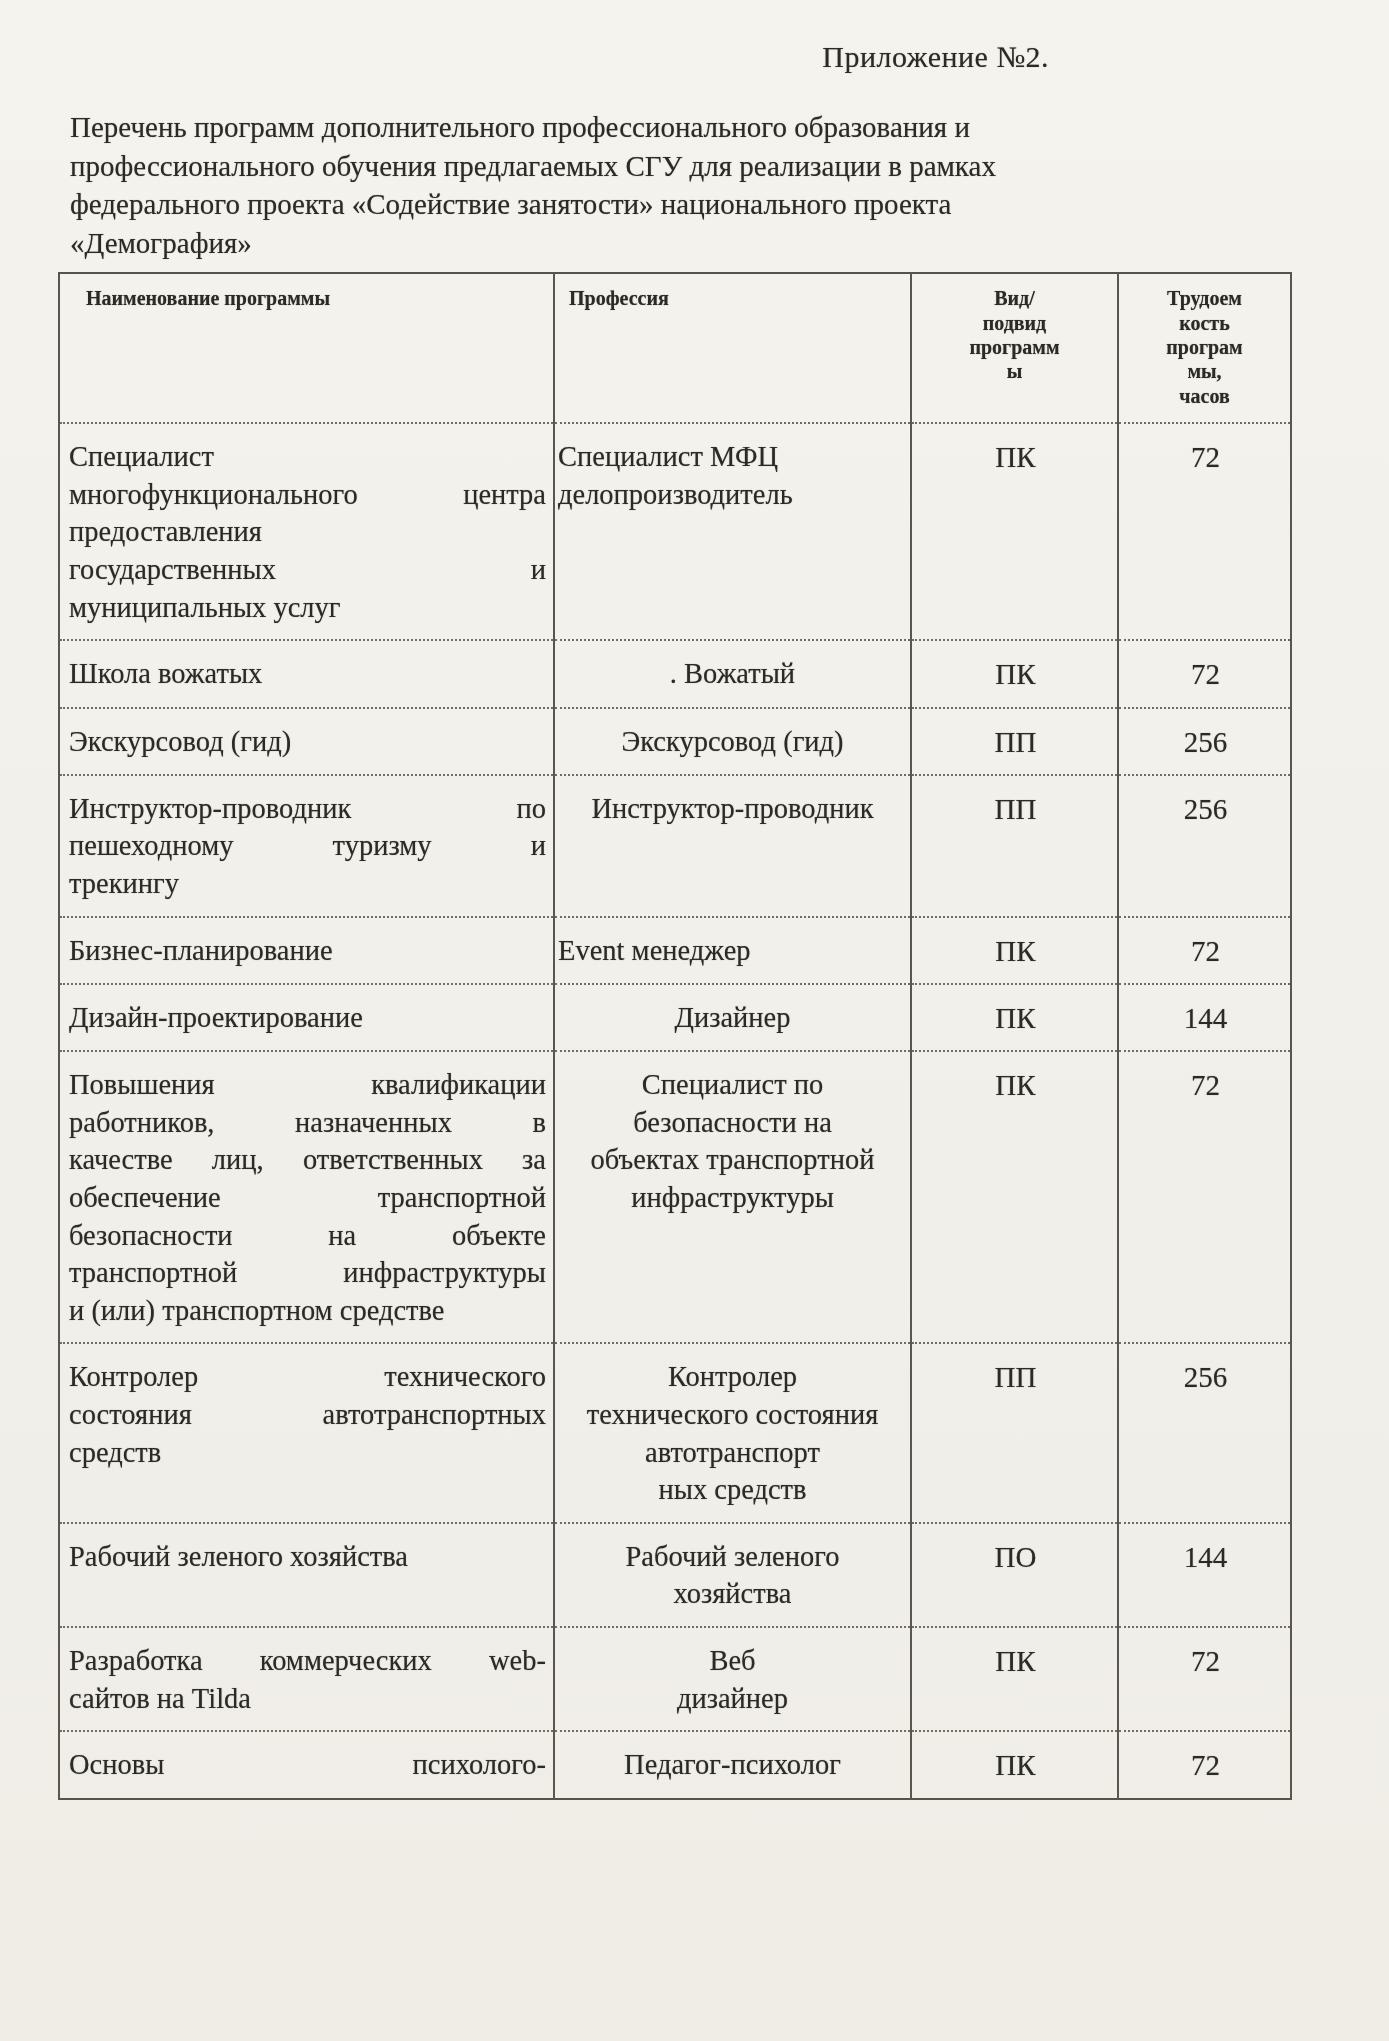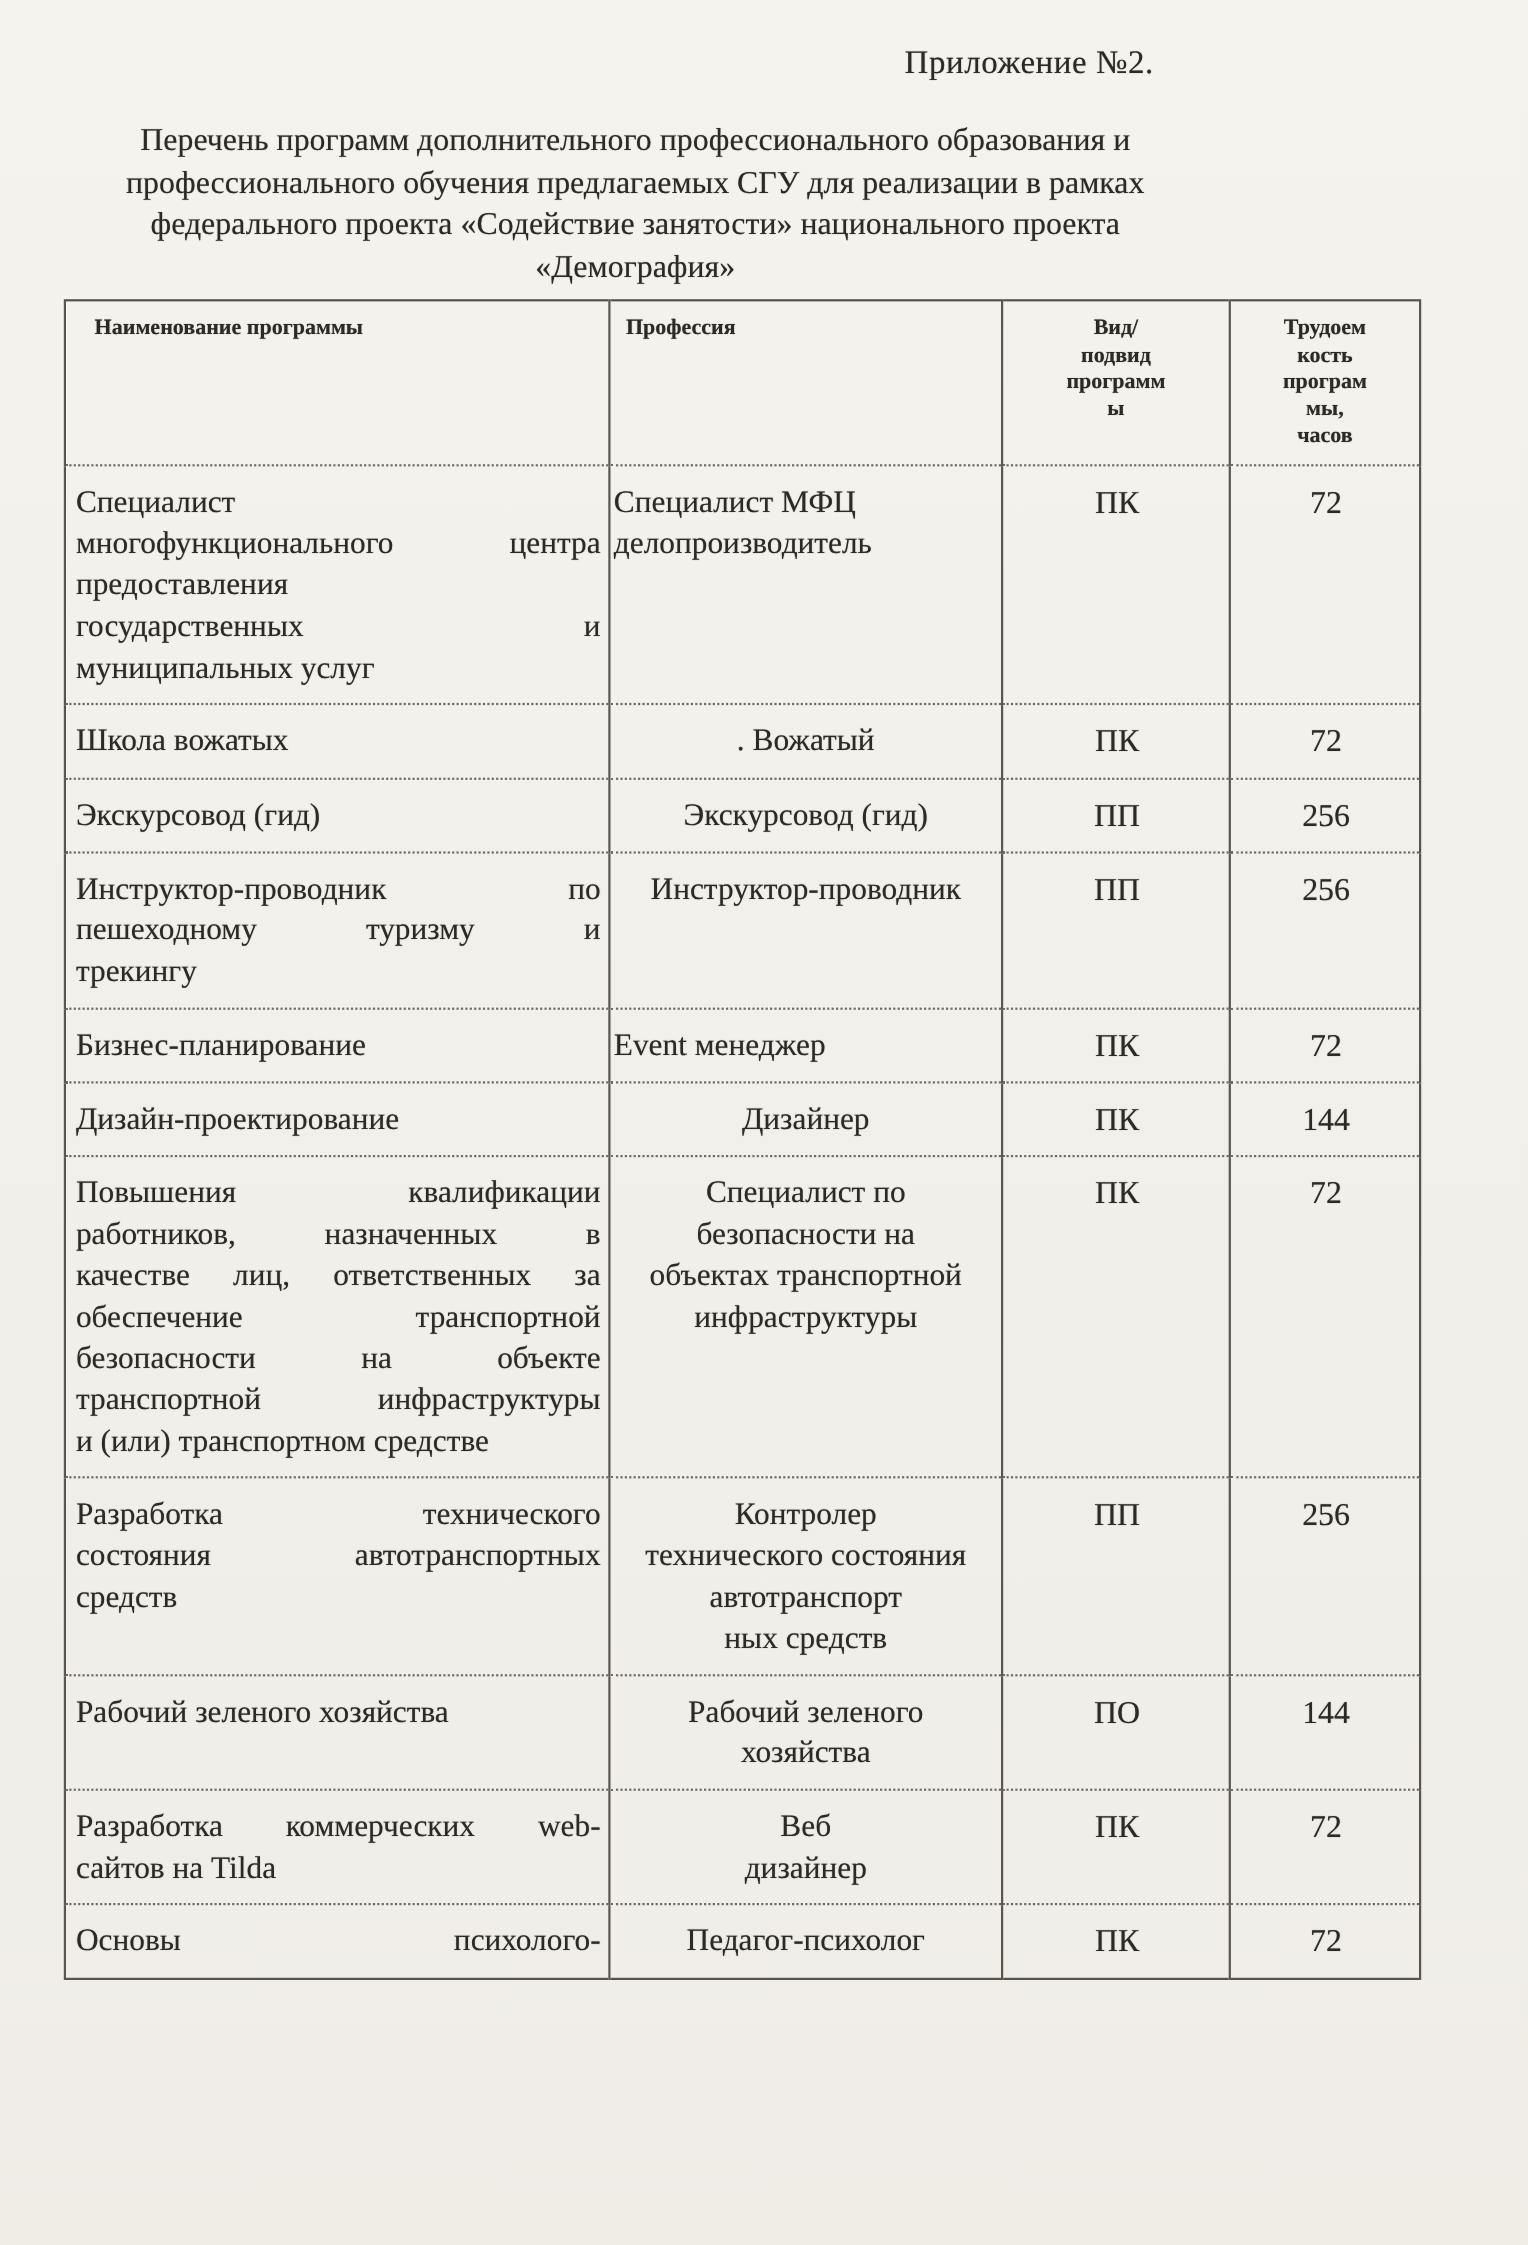--- a/index.html
+++ b/index.html
@@ -22,21 +22,21 @@
     text-align: right;
     font-size: 30px;
     letter-spacing: 0.5px;
   }
   .title {
     margin: 34px 0 10px 70px;
     width: 1015px;
     font-size: 29px;
     font-weight: 400;
     line-height: 1.33;
-    text-align: center;
+    text-align: left;
     white-space: pre-line;
   }
   table.programs {
     border-collapse: collapse;
     table-layout: fixed;
     margin-left: 58px;
     width: 1232px;
     border: 2px solid #57524a;
   }
   th, td {
@@ -177,21 +177,21 @@
           </td>
           <td class="c2">Специалист по
 безопасности на
 объектах транспортной
 инфраструктуры</td>
           <td class="c3">ПК</td>
           <td class="c4">72</td>
         </tr>
         <tr>
           <td class="c1">
-            <div class="jline">Разработка технического</div>
+            <div class="jline">Контролер технического</div>
             <div class="jline">состояния автотранспортных</div>
             <div class="lline">средств</div>
           </td>
           <td class="c2">Контролер
 технического состояния
 автотранспорт
 ных средств</td>
           <td class="c3">ПП</td>
           <td class="c4">256</td>
         </tr>

